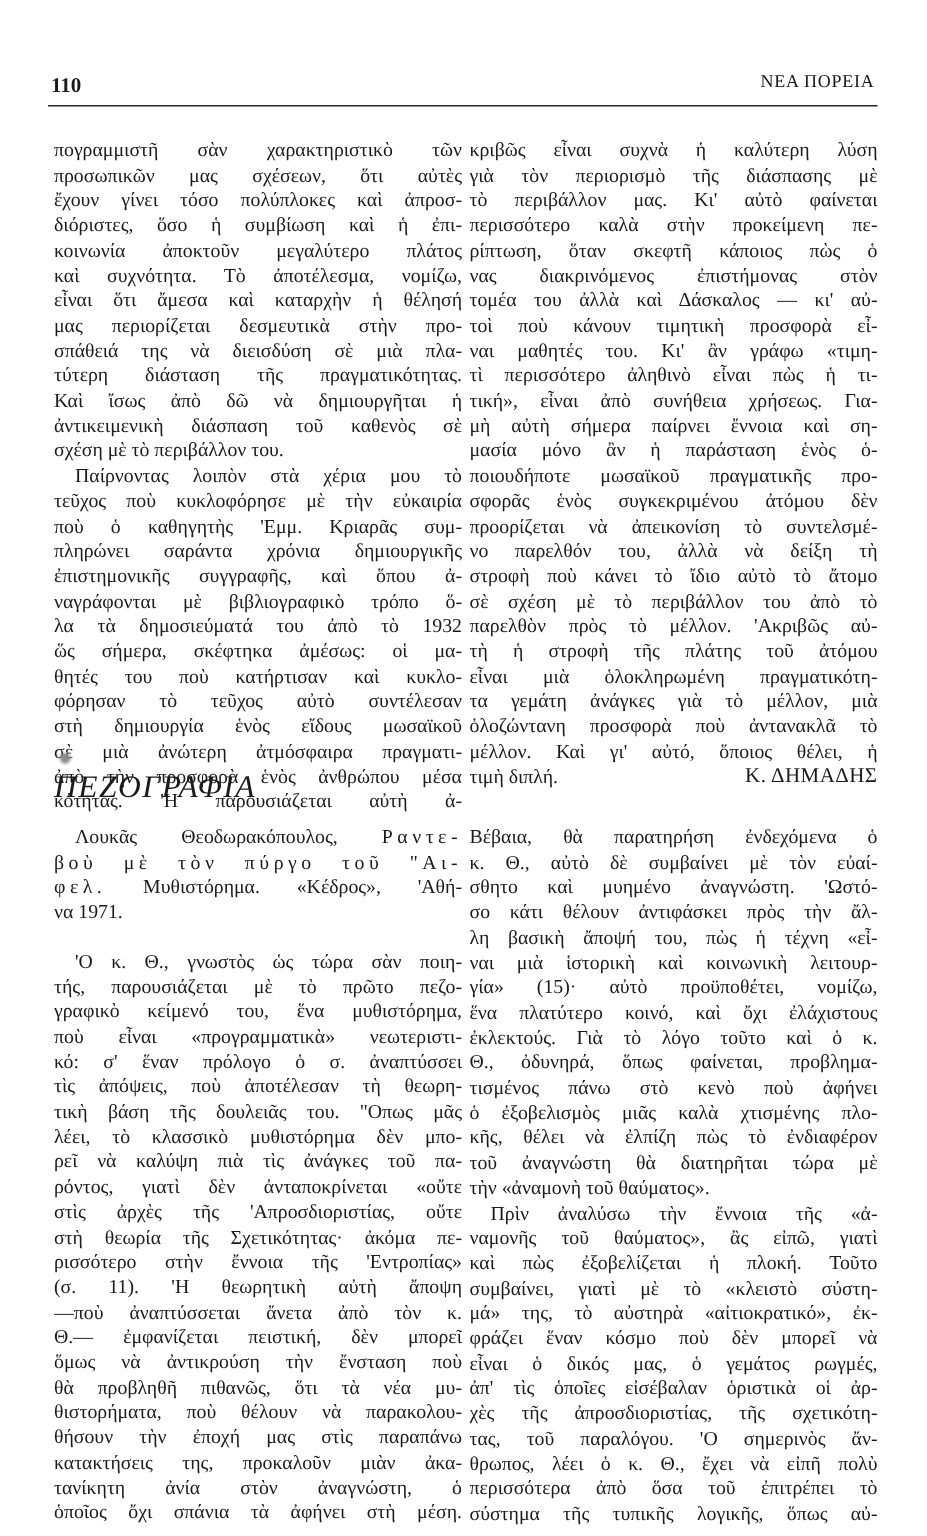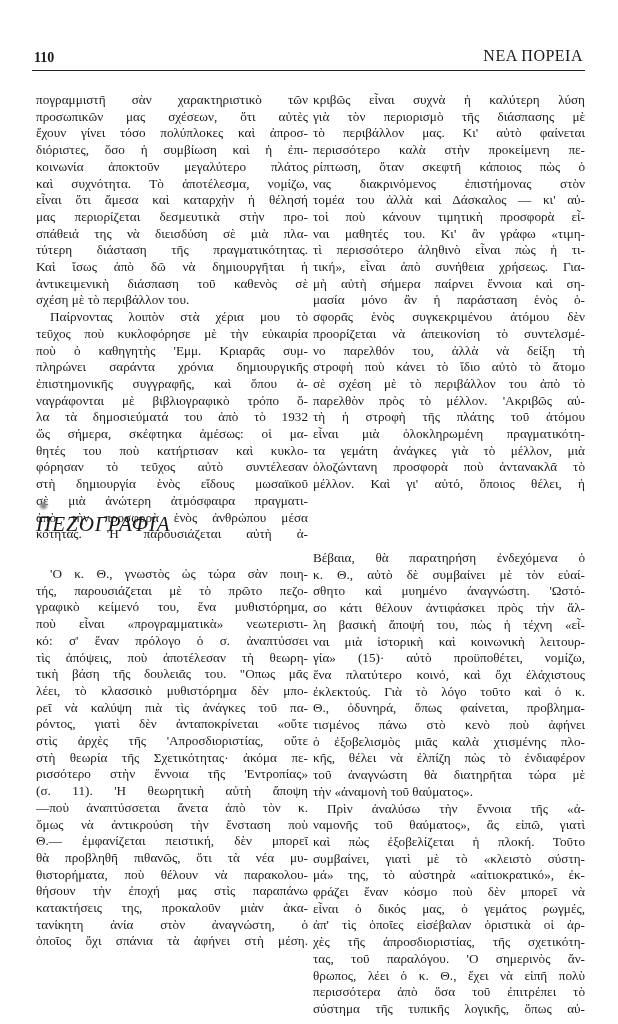--- a/index.html
+++ b/index.html
@@ -13,21 +13,21 @@
   .running-head {
     position: absolute; left: 32px; top: 44px; width: 553px; height: 26px;
     border-bottom: 1px solid #222;
   }
   .page-number {
     position: absolute; left: 2px; top: 6px;
     font-family: "Liberation Serif", serif; font-weight: bold; font-size: 14px;
   }
   .journal-title {
     position: absolute; right: 2px; top: 3px;
-    font-family: "Liberation Serif", serif; font-size: 16px; letter-spacing: 0.5px;
+    font-family: "Liberation Serif", serif; font-size: 12px; letter-spacing: 0.5px;
   }
   .col {
     position: absolute; width: 272px;
     font-family: "Liberation Serif", serif; font-size: 13.2px; line-height: 16.7px;
     text-align: justify;
   }
   .line { display: block; white-space: nowrap; text-align-last: justify; text-align: justify; overflow: hidden; }
   .line.last { text-align-last: left; }
   .indent { padding-left: 14px; }
   .col-top-left { left: 36px; top: 92px; }
@@ -95,55 +95,66 @@
     <span class="line">περισσότερο καλὰ στὴν προκείμενη πε-</span>
     <span class="line">ρίπτωση, ὅταν σκεφτῆ κάποιος πὼς ὁ</span>
     <span class="line">νας διακρινόμενος ἐπιστήμονας στὸν</span>
     <span class="line">τομέα του ἀλλὰ καὶ Δάσκαλος — κι' αὐ-</span>
     <span class="line">τοὶ ποὺ κάνουν τιμητικὴ προσφορὰ εἶ-</span>
     <span class="line">ναι μαθητές του. Κι' ἂν γράφω «τιμη-</span>
     <span class="line">τὶ περισσότερο ἀληθινὸ εἶναι πὼς ἡ τι-</span>
     <span class="line">τική», εἶναι ἀπὸ συνήθεια χρήσεως. Για-</span>
     <span class="line">μὴ αὐτὴ σήμερα παίρνει ἔννοια καὶ ση-</span>
     <span class="line">μασία μόνο ἂν ἡ παράσταση ἑνὸς ὁ-</span>
+    <span class="line">ποιουδήποτε μωσαϊκοῦ πραγματικῆς προ-</span>
     <span class="line">σφορᾶς ἑνὸς συγκεκριμένου ἀτόμου δὲν</span>
     <span class="line">προορίζεται νὰ ἀπεικονίση τὸ συντελσμέ-</span>
     <span class="line">νο παρελθόν του, ἀλλὰ νὰ δείξη τὴ</span>
     <span class="line">στροφὴ ποὺ κάνει τὸ ἴδιο αὐτὸ τὸ ἄτομο</span>
     <span class="line">σὲ σχέση μὲ τὸ περιβάλλον του ἀπὸ τὸ</span>
     <span class="line">παρελθὸν πρὸς τὸ μέλλον. 'Ακριβῶς αὐ-</span>
     <span class="line">τὴ ἡ στροφὴ τῆς πλάτης τοῦ ἀτόμου</span>
     <span class="line">εἶναι μιὰ ὁλοκληρωμένη πραγματικότη-</span>
     <span class="line">τα γεμάτη ἀνάγκες γιὰ τὸ μέλλον, μιὰ</span>
     <span class="line">ὁλοζώντανη προσφορὰ ποὺ ἀντανακλᾶ τὸ</span>
     <span class="line">μέλλον. Καὶ γι' αὐτό, ὅποιος θέλει, ἡ</span>
+    <div class="signature-line">
+      <span>τιμὴ διπλή.</span>
+      <span class="signature">Κ. ΔΗΜΑΔΗΣ</span>
+    </div>
   </div>
 
   <div class="ink-spot"></div>
   <div class="section-heading">ΠΕΖΟΓΡΑΦΙΑ</div>
 
   <div class="col col-bottom-left">
+    <div>
+      <span class="line indent"><span>Λουκᾶς Θεοδωρακόπουλος,</span> <span class="spaced">Ραντε-</span></span>
+      <span class="line spaced">βοὺ μὲ τὸν πύργο τοῦ "Αι-</span>
+      <span class="line"><span class="spaced">φελ.</span> <span>Μυθιστόρημα. «Κέδρος», 'Αθή-</span></span>
+      <span class="line last">να 1971.</span>
+    </div>
     <div class="gap"></div>
     <span class="line indent">'Ο κ. Θ., γνωστὸς ὡς τώρα σὰν ποιη-</span>
     <span class="line">τής, παρουσιάζεται μὲ τὸ πρῶτο πεζο-</span>
     <span class="line">γραφικὸ κείμενό του, ἕνα μυθιστόρημα,</span>
     <span class="line">ποὺ εἶναι «προγραμματικὰ» νεωτεριστι-</span>
     <span class="line">κό: σ' ἕναν πρόλογο ὁ σ. ἀναπτύσσει</span>
     <span class="line">τὶς ἀπόψεις, ποὺ ἀποτέλεσαν τὴ θεωρη-</span>
     <span class="line">τικὴ βάση τῆς δουλειᾶς του. "Οπως μᾶς</span>
     <span class="line">λέει, τὸ κλασσικὸ μυθιστόρημα δὲν μπο-</span>
     <span class="line">ρεῖ νὰ καλύψη πιὰ τὶς ἀνάγκες τοῦ πα-</span>
     <span class="line">ρόντος, γιατὶ δὲν ἀνταποκρίνεται «οὔτε</span>
     <span class="line">στὶς ἀρχὲς τῆς 'Απροσδιοριστίας, οὔτε</span>
     <span class="line">στὴ θεωρία τῆς Σχετικότητας· ἀκόμα πε-</span>
     <span class="line">ρισσότερο στὴν ἔννοια τῆς 'Εντροπίας»</span>
     <span class="line">(σ. 11). 'Η θεωρητικὴ αὐτὴ ἄποψη</span>
     <span class="line">—ποὺ ἀναπτύσσεται ἄνετα ἀπὸ τὸν κ.</span>
+    <span class="line">Θ.— ἐμφανίζεται πειστική, δὲν μπορεῖ</span>
     <span class="line">ὅμως νὰ ἀντικρούση τὴν ἔνσταση ποὺ</span>
-    <span class="line">Θ.— ἐμφανίζεται πειστική, δὲν μπορεῖ</span>
     <span class="line">θὰ προβληθῆ πιθανῶς, ὅτι τὰ νέα μυ-</span>
     <span class="line">θιστορήματα, ποὺ θέλουν νὰ παρακολου-</span>
     <span class="line">θήσουν τὴν ἐποχή μας στὶς παραπάνω</span>
     <span class="line">κατακτήσεις της, προκαλοῦν μιὰν ἀκα-</span>
     <span class="line">τανίκητη ἀνία στὸν ἀναγνώστη, ὁ</span>
     <span class="line">ὁποῖος ὄχι σπάνια τὰ ἀφήνει στὴ μέση.</span>
   </div>
 
   <div class="col col-bottom-right">
     <span class="line">Βέβαια, θὰ παρατηρήση ἐνδεχόμενα ὁ</span>

